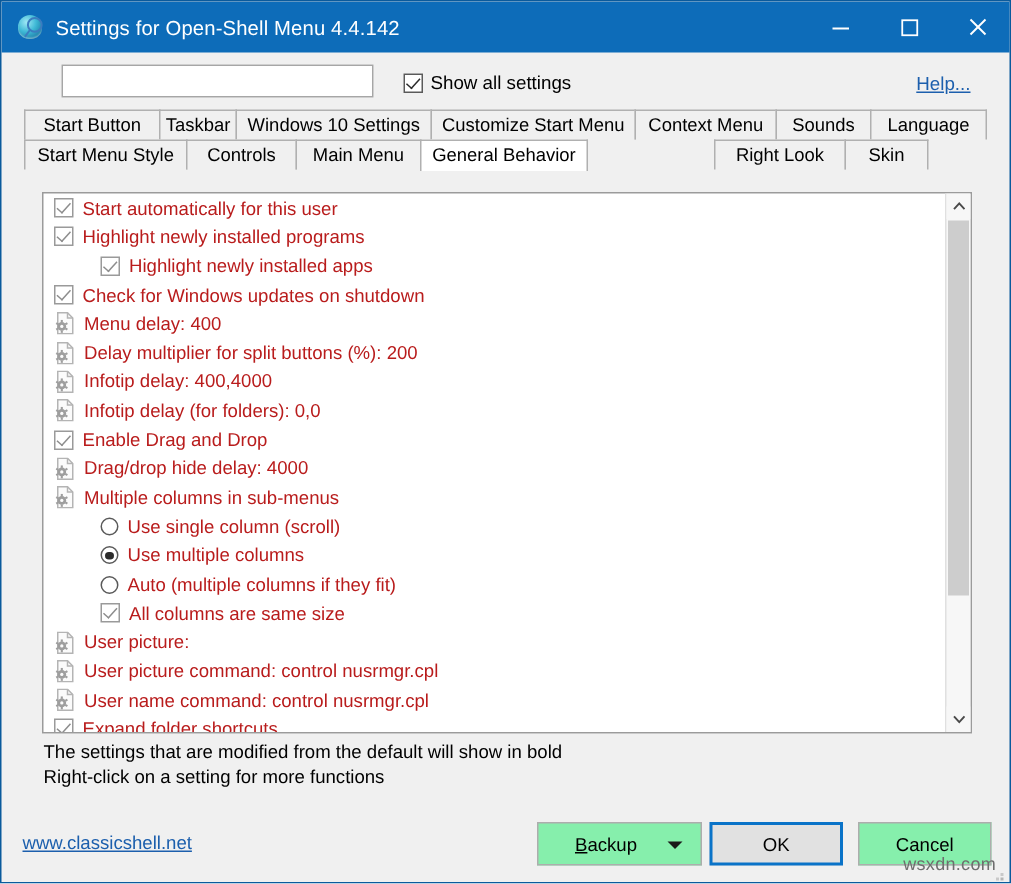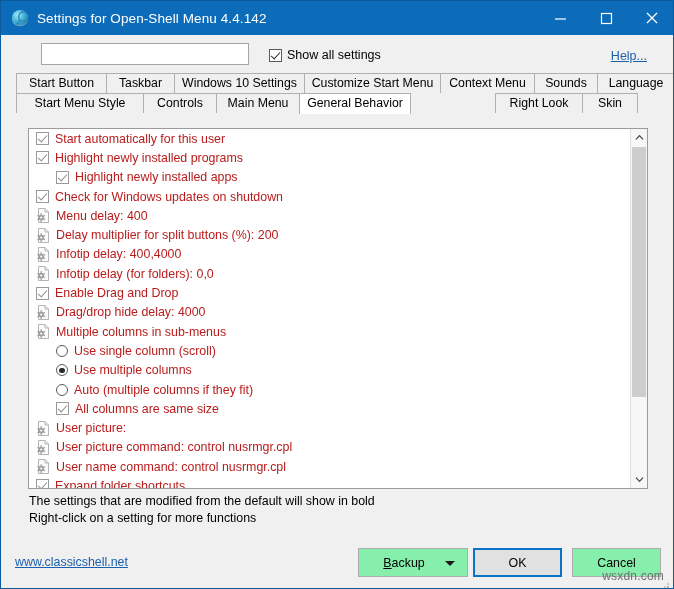--- a/index.html
+++ b/index.html
@@ -169,21 +169,21 @@
     height: 19.3px;
     display: flex;
     align-items: center;
     font-size: 12.4px;
     color: #b91c1c;
     padding-left: 7px;
     white-space: nowrap;
     text-align: right;
   }
   .item .ico { flex: none; margin-right: 6px; display: flex; align-items: center; }
-  .item.ind1 { padding-left: 27px; }
+  .item.ind1 { padding-left: 38px; }
 
   
   .gearpage { width: 14px; height: 15px; display: block; }
 
   .radio {
     width: 12px; height: 12px;
     border-radius: 50%;
     border: 1px solid #5a5a5a;
     background: #fff;
     box-sizing: border-box;
@@ -332,29 +332,29 @@
   <div class="showall">
     <span class="cbx checked"></span>
     <span class="lbl">Show all settings</span>
   </div>
 
   <div class="help-link">Help...</div>
 
   <div class="tabstrip">
     <div class="tabrow r1">
         <div class="tab" style="width: 91px;"><span>Start Button</span></div>
-        <div class="tab" style="width: 69px;"><span>Taskbar</span></div>
+        <div class="tab" style="width: 52px;"><span>Taskbar</span></div>
         <div class="tab" style="width: 131px;"><span>Windows 10 Settings</span></div>
         <div class="tab" style="width: 137px;"><span>Customize Start Menu</span></div>
         <div class="tab" style="width: 95px;"><span>Context Menu</span></div>
         <div class="tab" style="width: 64px;"><span>Sounds</span></div>
         <div class="tab" style="width: 78px;"><span>Language</span></div>
       </div>
     <div class="tabrow r2">
-        <div class="tab" style="width: 128px;"><span>Start Menu Style</span></div>
+        <div class="tab" style="width: 109px;"><span>Start Menu Style</span></div>
         <div class="tab" style="width: 74px;"><span>Controls</span></div>
         <div class="tab" style="width: 84px;"><span>Main Menu</span></div>
         <div class="tab active" style="width: 112px;"><span>General Behavior</span></div>
         <div class="tab" style="width: 86px; margin-top: 46px;"><span>Search Box</span></div>
         <div class="tab" style="width: 88px;"><span>Right Look</span></div>
         <div class="tab" style="width: 56px;"><span>Skin</span></div>
       </div>
   </div>
 
   <div class="listpanel">

